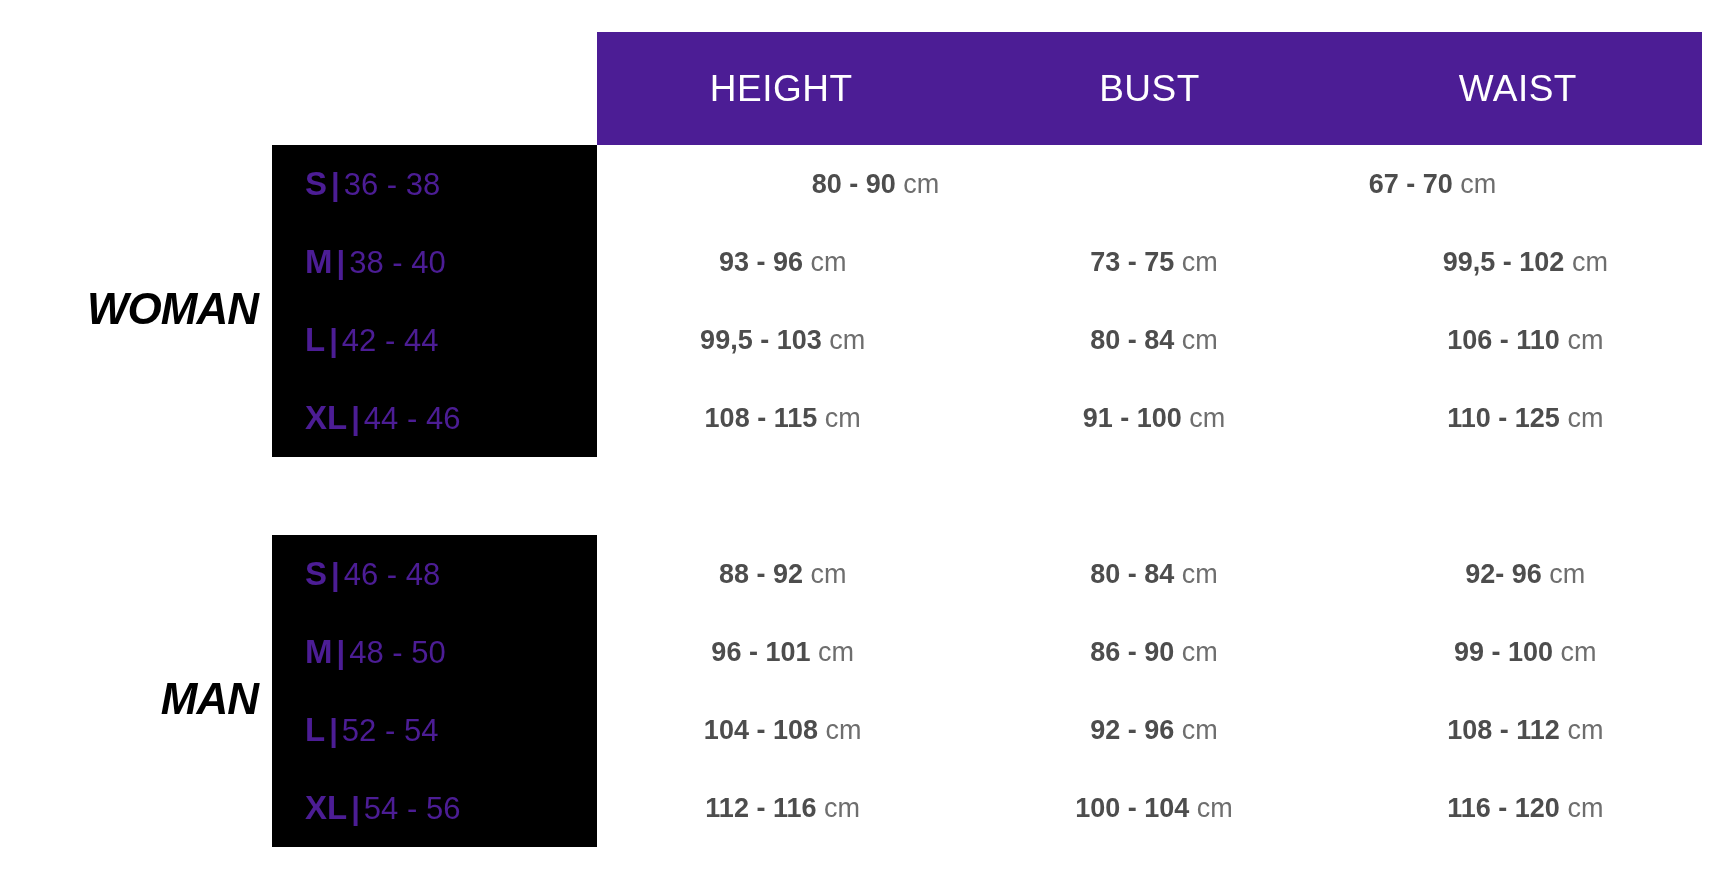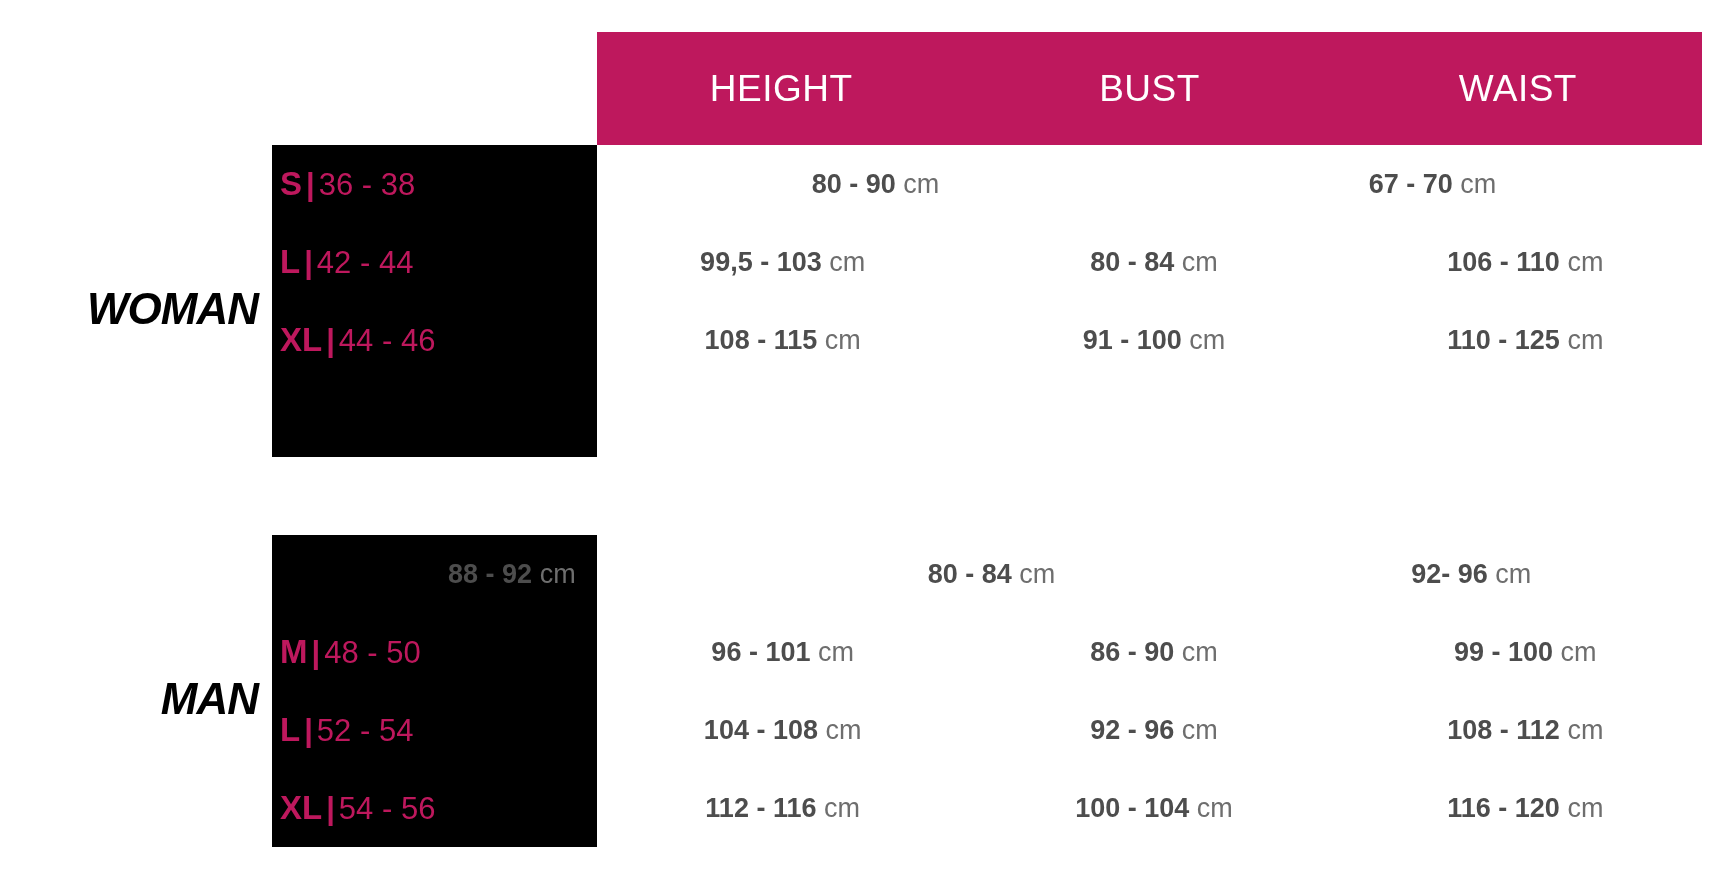--- a/index.html
+++ b/index.html
@@ -20,21 +20,21 @@
     height: 871px;
   }
 
   
   .header-band {
     position: absolute;
     left: 597px;
     top: 32px;
     width: 1105px;
     height: 113px;
-    background: #be185d;
+    background: #4c1d95;
     display: flex;
     align-items: center;
   }
   .header-cell {
     flex: 1 1 0;
     text-align: center;
     color: #ffffff;
     font-size: 37px;
     font-weight: 400;
     letter-spacing: 0.5px;
@@ -86,23 +86,23 @@
     height: 78px;
     align-items: center;
   }
   .spacer-cell {
     width: 272px;
     flex: 0 0 272px;
   }
   .size-cell {
     width: 325px;
     flex: 0 0 325px;
-    color: #be185d;
+    color: #4c1d95;
     font-size: 31px;
-    padding-left: 8px;
+    padding-left: 33px;
     box-sizing: border-box;
     white-space: nowrap;
   }
   .size-cell .sz {
     font-weight: bold;
     font-size: 33px;
   }
   .size-cell .sep {
     font-weight: bold;
     padding: 0 4px;
@@ -150,20 +150,38 @@
         <div class="meas-cell">
           <span class="val">80 - 90</span>
           <span class="unit">cm</span>
         </div>
         <div class="meas-cell">
           <span class="val">67 - 70</span>
           <span class="unit">cm</span>
         </div>
       </div>
 
+      <div class="row">
+        <div class="spacer-cell"></div>
+        <div class="size-cell">
+          <span class="sz">M</span><span class="sep">|</span><span class="rng">38 - 40</span>
+        </div>
+        <div class="meas-cell">
+          <span class="val">93 - 96</span>
+          <span class="unit">cm</span>
+        </div>
+        <div class="meas-cell">
+          <span class="val">73 - 75</span>
+          <span class="unit">cm</span>
+        </div>
+        <div class="meas-cell">
+          <span class="val">99,5 - 102</span>
+          <span class="unit">cm</span>
+        </div>
+      </div>
 
       <div class="row">
         <div class="spacer-cell"></div>
         <div class="size-cell">
           <span class="sz">L</span><span class="sep">|</span><span class="rng">42 - 44</span>
         </div>
         <div class="meas-cell">
           <span class="val">99,5 - 103</span>
           <span class="unit">cm</span>
         </div>
@@ -199,20 +217,23 @@
     </div>
   </div>
 
   <div class="group group-man">
     <div class="group-label">MAN</div>
     <div class="size-column"></div>
     <div class="rows">
 
       <div class="row">
         <div class="spacer-cell"></div>
+        <div class="size-cell">
+          <span class="sz">S</span><span class="sep">|</span><span class="rng">46 - 48</span>
+        </div>
         <div class="meas-cell">
           <span class="val">88 - 92</span>
           <span class="unit">cm</span>
         </div>
         <div class="meas-cell">
           <span class="val">80 - 84</span>
           <span class="unit">cm</span>
         </div>
         <div class="meas-cell">
           <span class="val">92- 96</span>

